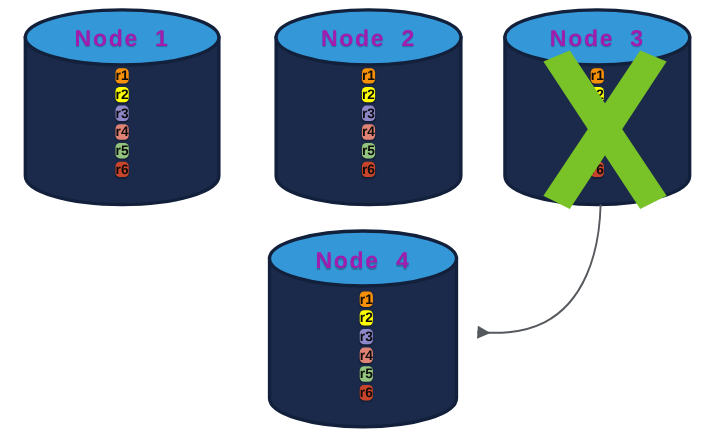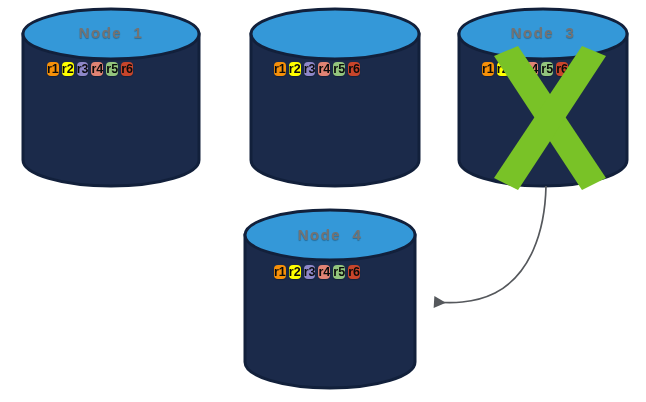--- a/index.html
+++ b/index.html
@@ -27,33 +27,34 @@
   .cyl-svg {
     position: absolute;
     left: 0;
     top: 0;
     overflow: visible;
   }
   .node-label {
     position: absolute;
     width: 100%;
     text-align: center;
-    color: #737373;
+    color: #a21caf;
     font-weight: bold;
-    font-size: 15px;
+    font-size: 21px;
     letter-spacing: 1.5px;
     white-space: pre;
     text-shadow: 0 1px 1px rgba(0,0,0,0.28);
     font-family: "Liberation Sans", sans-serif;
     pointer-events: none;
   }
   .rows {
     position: absolute;
     display: flex;
-    flex-direction: row;
+    flex-direction: column;
+    align-items: center;
   }
   .row-bar {
     position: relative;
     border-radius: 4px;
     color: #0a0a0a;
     font-weight: bold;
     font-size: 12.5px;
     text-align: center;
     line-height: 14px;
     font-family: "Liberation Sans", sans-serif;
@@ -93,20 +94,21 @@
       <div class="row-bar" style="height:14px; background:#93C47D;">r5</div>
       <div class="row-bar" style="height:14px; background:#C8452B;">r6</div>
     </div>
   </div>
 
   <div class="node" style="left:249px; top:8px; width:172px; height:178px;">
     <svg class="cyl-svg" width="172" height="178" viewBox="0 0 172 178">
       <path d="M2,26 L2,152 A84,26 0 0 0 170,152 L170,26 Z" fill="#1B2A4A" stroke="#12203B" stroke-width="3"></path>
       <ellipse cx="86" cy="26" rx="84" ry="25" fill="#3498D8" stroke="#12203B" stroke-width="3"></ellipse>
     </svg>
+    <div class="node-label" style="top:16px; left:0;">Node  2</div>
     <div class="rows" style="left:25px; top:54px; width:122px; gap:3px;">
       <div class="row-bar" style="height:14px; background:#F79009;">r1</div>
       <div class="row-bar" style="height:14px; background:#FFFF00;">r2</div>
       <div class="row-bar" style="height:14px; background:#8E87C8;">r3</div>
       <div class="row-bar" style="height:14px; background:#E18374;">r4</div>
       <div class="row-bar" style="height:14px; background:#93C47D;">r5</div>
       <div class="row-bar" style="height:14px; background:#C8452B;">r6</div>
     </div>
   </div>
 

